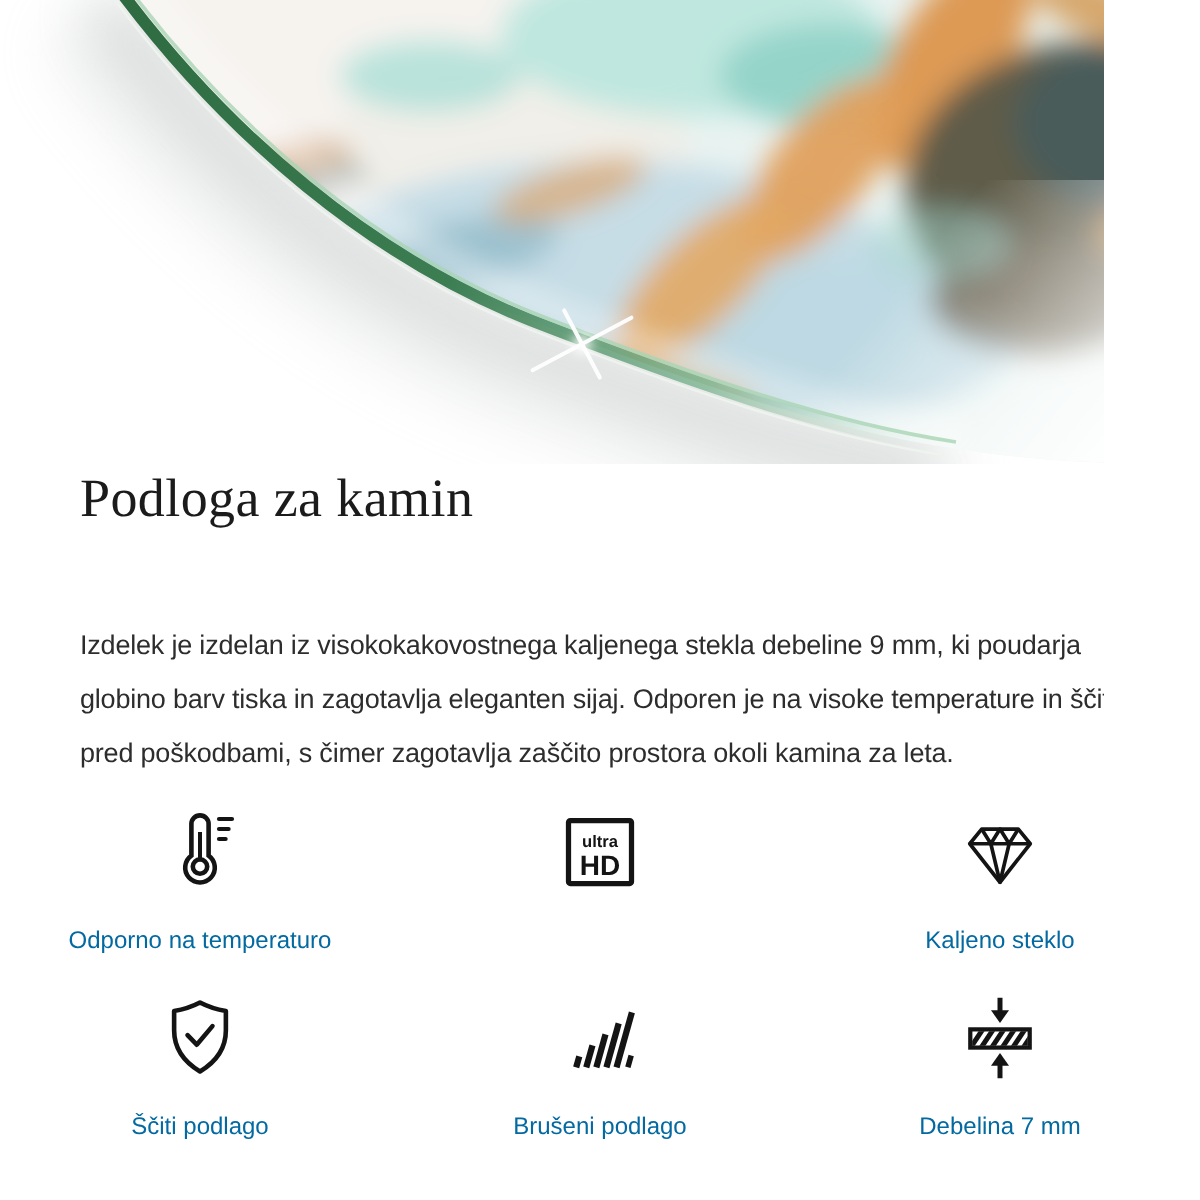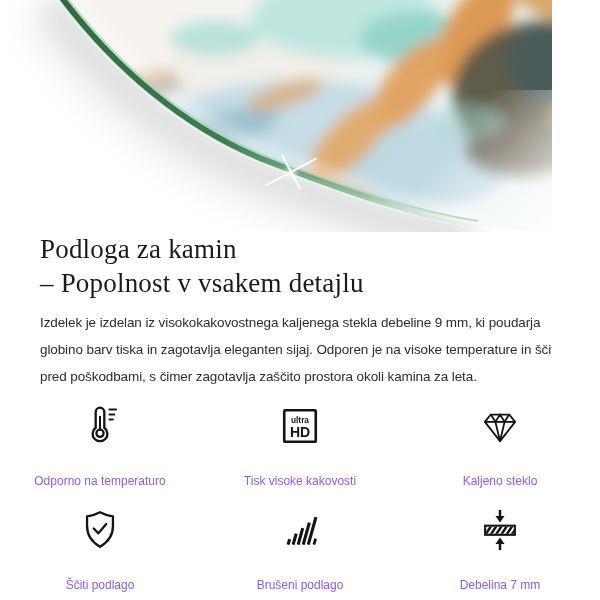--- a/index.html
+++ b/index.html
@@ -19,21 +19,21 @@
     position: absolute; top: 309px; left: 40px; width: 532px; margin: 0;
     font-size: 13.5px; line-height: 27px; color: #2d2d2d; letter-spacing: -0.1px;
   }
 
   .features {
     position: absolute; top: 400px; left: 0; width: 600px;
     display: grid; grid-template-columns: 1fr 1fr 1fr; row-gap: 16px;
   }
   .feature { display: flex; flex-direction: column; align-items: center; }
   .icon-box { height: 52px; display: flex; align-items: center; justify-content: center; }
-  .feature .label { margin-top: 22px; font-size: 12px; line-height: 14px; color: #8b5cf6; }
+  .feature .label { margin-top: 11px; font-size: 12px; line-height: 14px; color: #0369a1; }
   .icon { display: block; }
 </style>
 </head>
 <body>
 
 <div class="page">
 
   <div class="hero">
     <svg width="600" height="232" viewBox="0 0 600 232">
       <defs>
@@ -108,21 +108,20 @@
         <g stroke="#ffffff" stroke-width="2" stroke-linecap="round" transform="rotate(-28)" opacity="0.95">
           <line x1="-28" y1="0" x2="28" y2="0"></line>
           <line x1="0" y1="-19" x2="0" y2="19"></line>
         </g>
       </g>
     </svg>
   </div>
 
   <h1 class="title">
     <span>Podloga za kamin</span>
-    <span>– Popolnost v vsakem detajlu</span>
   </h1>
 
   <p class="desc">Izdelek je izdelan iz visokokakovostnega kaljenega stekla debeline 9 mm, ki poudarja globino barv tiska in zagotavlja eleganten sijaj. Odporen je na visoke temperature in ščiti pred poškodbami, s čimer zagotavlja zaščito prostora okoli kamina za leta.</p>
 
   <div class="features">
 
     <div class="feature">
       <div class="icon-box">
         <svg class="icon" width="48" height="48" viewBox="0 0 48 48">
           <g fill="none" stroke="#141414" stroke-width="2.3">
@@ -141,21 +140,20 @@
     </div>
 
     <div class="feature">
       <div class="icon-box">
         <svg class="icon" width="42" height="42" viewBox="0 0 48 48">
           <rect x="6" y="6" width="36" height="36" rx="1" fill="none" stroke="#141414" stroke-width="3"></rect>
           <text x="24" y="21" text-anchor="middle" font-family="Liberation Sans, sans-serif" font-size="9.5" font-weight="700" fill="#141414">ultra</text>
           <text x="24" y="37" text-anchor="middle" font-family="Liberation Sans, sans-serif" font-size="16" font-weight="700" fill="#141414">HD</text>
         </svg>
       </div>
-      <div class="label">Tisk visoke kakovosti</div>
     </div>
 
     <div class="feature">
       <div class="icon-box">
         <svg class="icon" width="44" height="44" viewBox="0 0 48 48">
           <g fill="none" stroke="#141414" stroke-width="2" stroke-linejoin="round">
             <path d="M14 11.5 L34 11.5 L40.5 19.5 L24 40.5 L7.5 19.5 Z"></path>
             <path d="M7.5 19.5 L40.5 19.5"></path>
             <path d="M14 11.5 L19 19.5 L24 11.5 L29 19.5 L34 11.5"></path>
             <path d="M19 19.5 L24 40.5 L29 19.5"></path>

